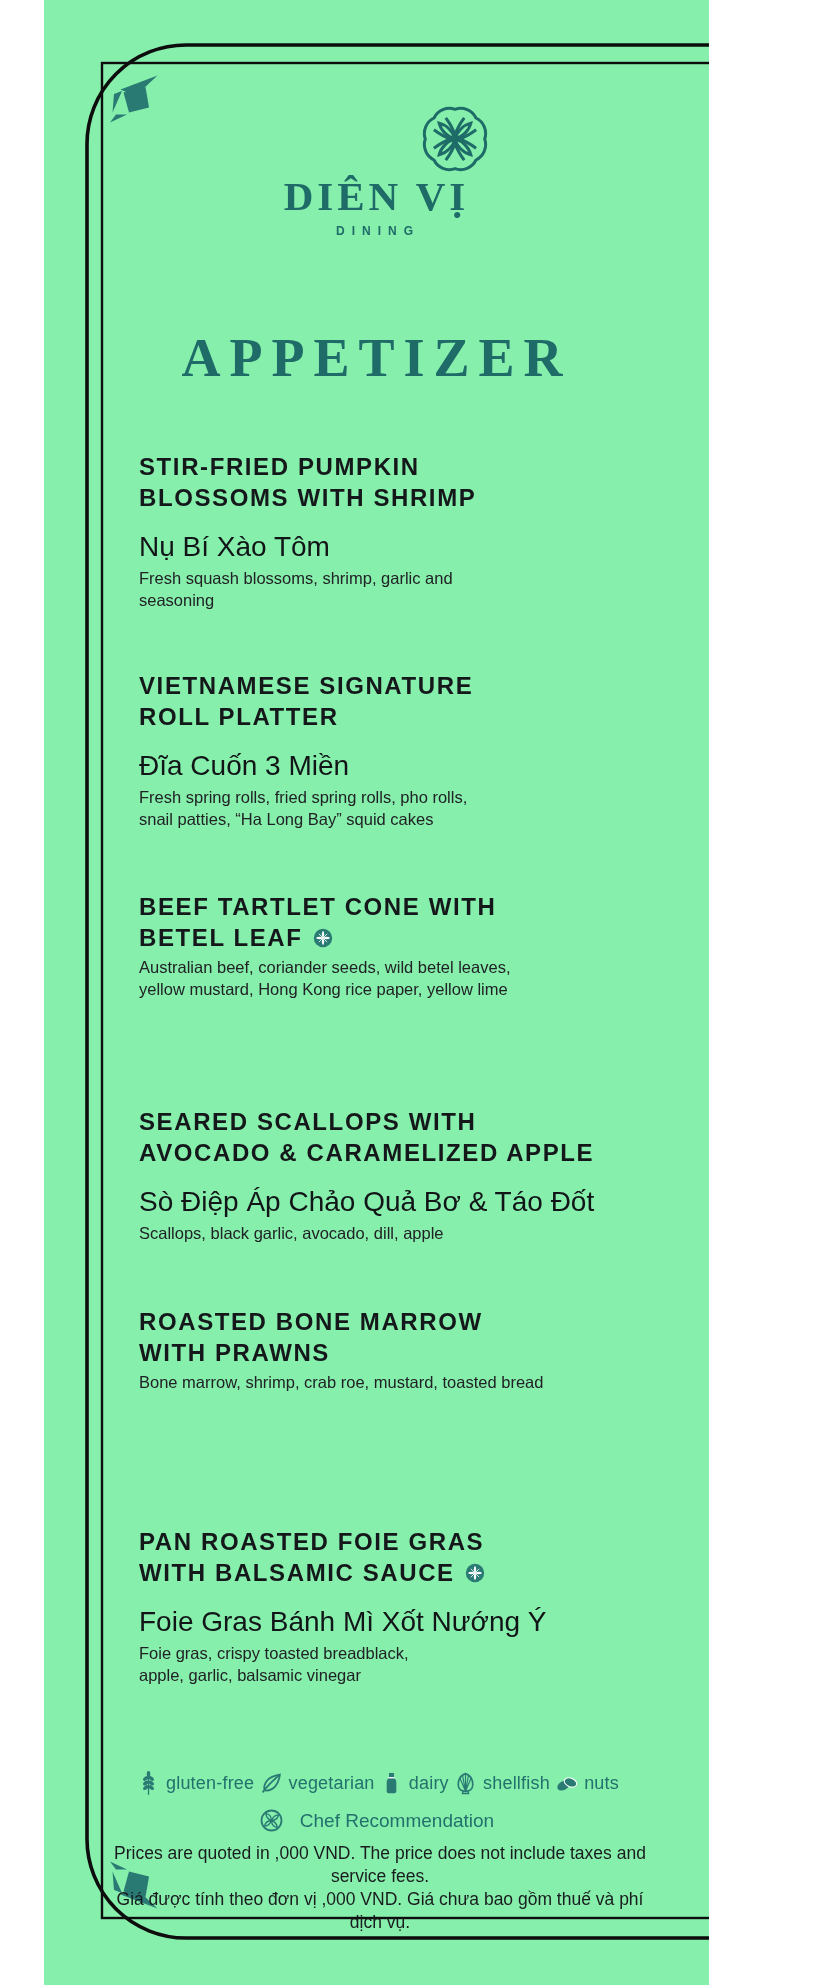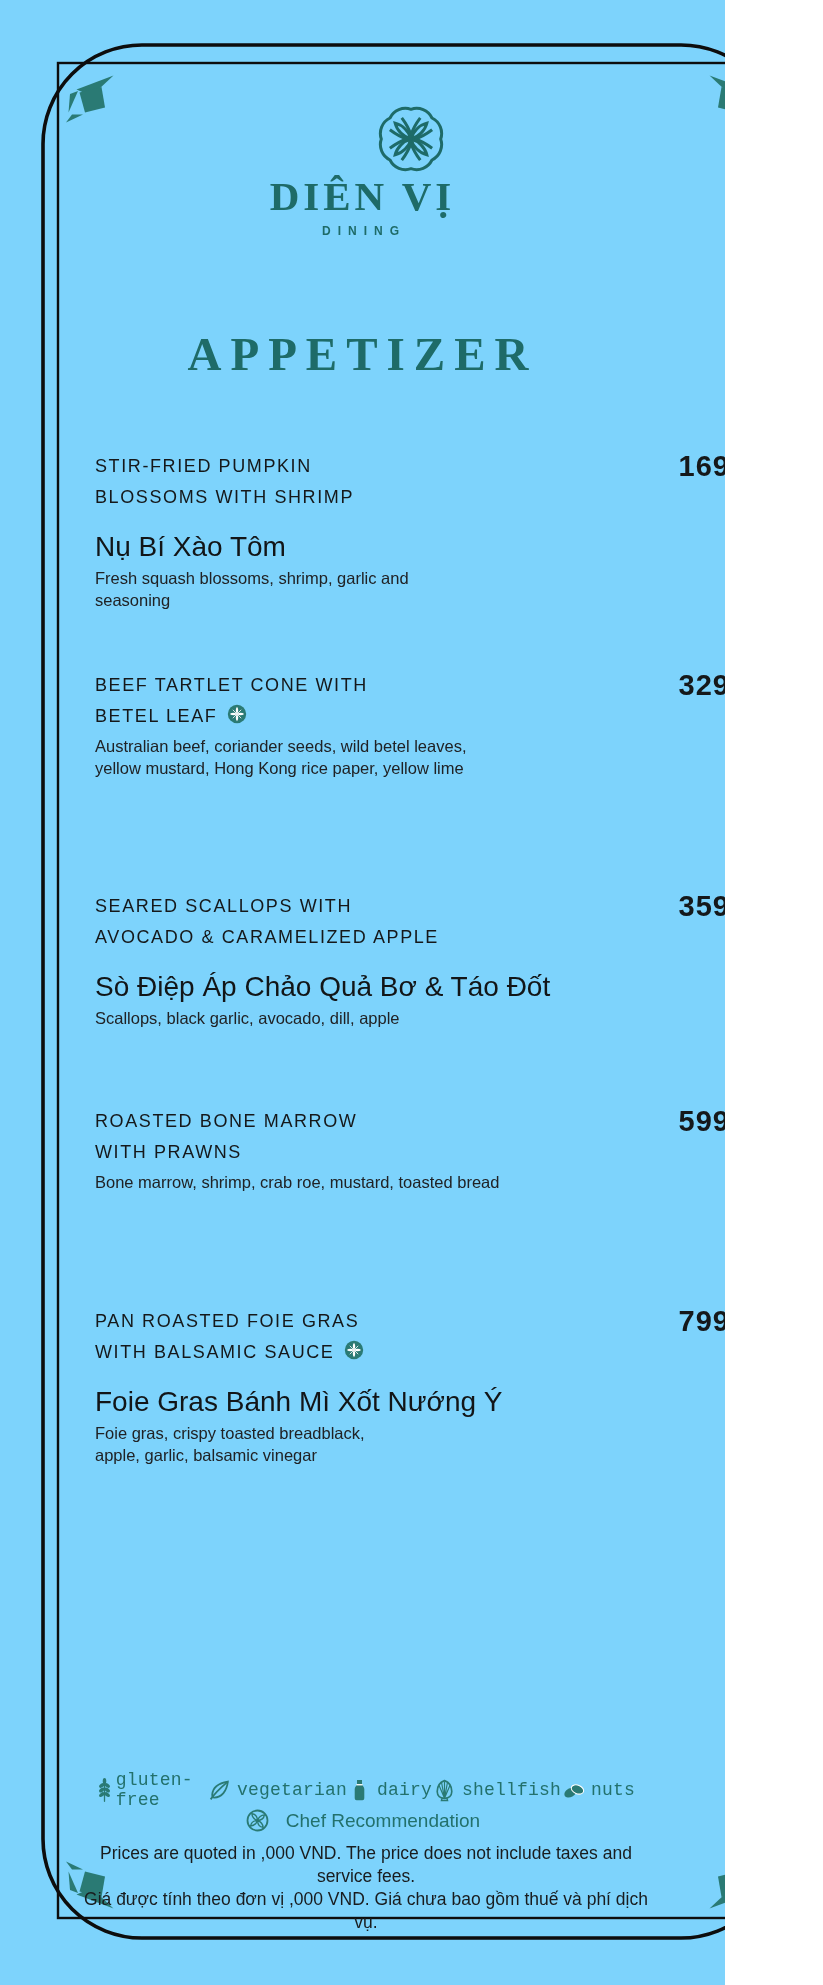--- a/index.html
+++ b/index.html
@@ -1,53 +1,53 @@
 <!DOCTYPE html>
 <html style="--accent: #1E6B68; --ornament: #2A7A74; --ink: #15181a; --frame: #0d0d0d;"><head>
 <meta charset="utf-8">
 <style>
   :root{
     --accent:#1E6B68; --ornament:#2A7A74; --ink:#15181a; --soft:#202225; --frame:#0d0d0d;
   }
   html,body{margin:0;padding:0;background:#fff;}
-  .page{position:relative;width:725px;height:1985px;background:#7dd3fc;overflow:hidden;
-        font-family:"Liberation Sans","DejaVu Sans",sans-serif;color:var(--ink);}
+  .page{position:relative;width:665px;height:1985px;background:#86efac;overflow:hidden;
+        font-family:"Liberation Sans","DejaVu Sans",sans-serif;color:var(--ink);margin-left:44px;}
   .frame-svg{position:absolute;left:0;top:0;}
   
   .logo{position:absolute;left:378px;top:104px;color:var(--accent);}
   .brand-name{position:absolute;left:0;right:0;top:172px;text-align:center;
         font-family:"Liberation Serif","DejaVu Serif",serif;font-weight:600;
         font-size:41px;letter-spacing:4px;color:var(--accent);}
   .brand-tagline{position:absolute;left:3px;right:0;top:224px;text-align:center;
         font-size:12px;font-weight:bold;letter-spacing:7px;color:var(--accent);}
   .section-title{position:absolute;left:0;right:0;top:327px;text-align:center;
         font-family:"Liberation Serif","DejaVu Serif",serif;font-weight:bold;
-        font-size:47px;letter-spacing:9px;color:var(--accent);}
+        font-size:54px;letter-spacing:9px;color:var(--accent);}
   
   .menu-items{position:absolute;top:451px;left:95px;width:635px;}
   .menu-item{position:relative;}
   .menu-item:nth-child(1){height:219px}
   .menu-item:nth-child(2){height:221px}
   .menu-item:nth-child(3){height:215px}
   .menu-item:nth-child(4){height:200px}
   .menu-item:nth-child(5){height:220px}
   .item-head{display:flex;justify-content:space-between;align-items:flex-start;}
   .item-name-wrap{max-width:545px;}
-  .item-name{display:inline;font-weight:normal;font-size:18px;line-height:31px;
+  .item-name{display:inline;font-weight:bold;font-size:24px;line-height:31px;
         letter-spacing:1.6px;color:var(--ink);white-space:pre-line;}
   .chef-inline{vertical-align:-3px;margin-left:9px;color:var(--ornament);}
   .item-price{font-weight:bold;font-size:29px;line-height:31px;letter-spacing:1px;
         text-align:right;min-width:80px;color:var(--ink);}
   .item-vn{margin-top:17px;font-size:28px;line-height:34px;font-weight:400;color:#121517;}
   .item-desc{margin-top:3px;font-size:16.5px;line-height:22px;color:var(--soft);
         white-space:pre-line;max-width:520px;}
   
   .legend{position:absolute;top:1770px;left:92px;right:90px;display:flex;
         justify-content:space-between;align-items:center;}
-  .legend-entry{display:flex;align-items:center;gap:5px;color:var(--ornament);font-family:Liberation Mono, monospace;}
+  .legend-entry{display:flex;align-items:center;gap:5px;color:var(--ornament);}
   .legend-label{font-size:18px;color:#23716c;letter-spacing:0.2px;}
   .chef-row{position:absolute;top:1808px;left:0;right:0;display:flex;
         justify-content:center;align-items:center;gap:16px;color:var(--ornament);}
   .chef-row-label{font-size:19px;color:#23716c;}
   .footer-note{position:absolute;top:1842px;left:70px;right:63px;text-align:center;
         font-size:17.5px;line-height:23px;color:#191c1e;}
 </style>
 </head>
 <body>
 
@@ -154,20 +154,32 @@
           <span class="item-name">STIR-FRIED PUMPKIN
 BLOSSOMS WITH SHRIMP</span>
         </div>
         <div class="item-price">169</div>
       </div>
       <div class="item-vn">Nụ Bí Xào Tôm</div>
       <div class="item-desc">Fresh squash blossoms, shrimp, garlic and
 seasoning</div>
     </div>
 
+    <div class="menu-item">
+      <div class="item-head">
+        <div class="item-name-wrap">
+          <span class="item-name">VIETNAMESE SIGNATURE
+ROLL PLATTER</span>
+        </div>
+        <div class="item-price">229</div>
+      </div>
+      <div class="item-vn">Đĩa Cuốn 3 Miền</div>
+      <div class="item-desc">Fresh spring rolls, fried spring rolls, pho rolls,
+snail patties, “Ha Long Bay” squid cakes</div>
+    </div>
 
     <div class="menu-item">
       <div class="item-head">
         <div class="item-name-wrap">
           <span class="item-name">BEEF TARTLET CONE WITH
 BETEL LEAF</span><svg class="chef-inline" width="22" height="22">
               <use href="#icon-chef-solid" width="22" height="22"></use>
             </svg>
         </div>
         <div class="item-price">329</div>

